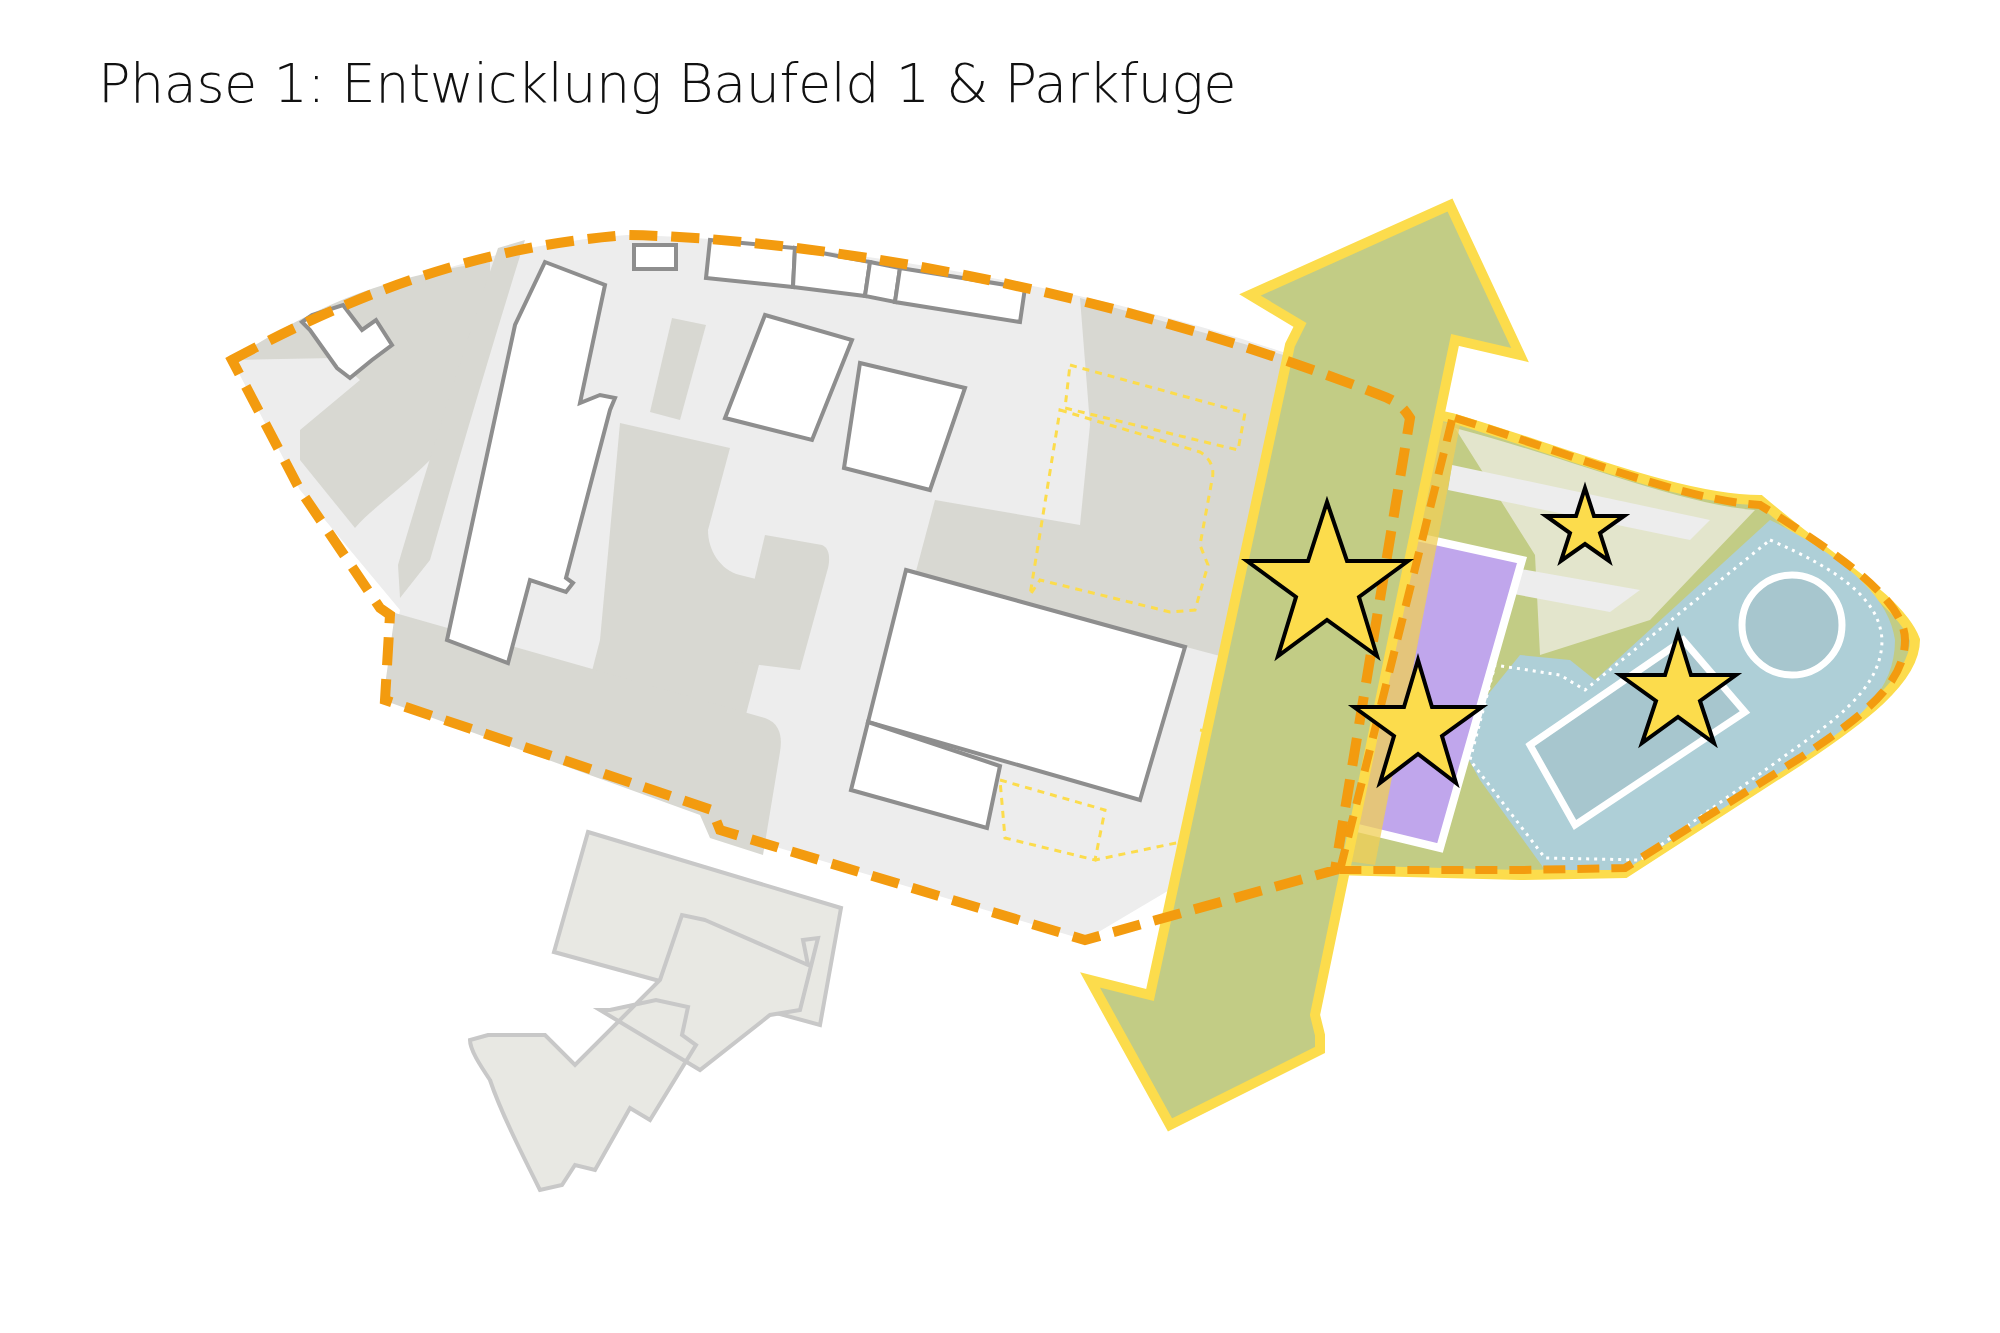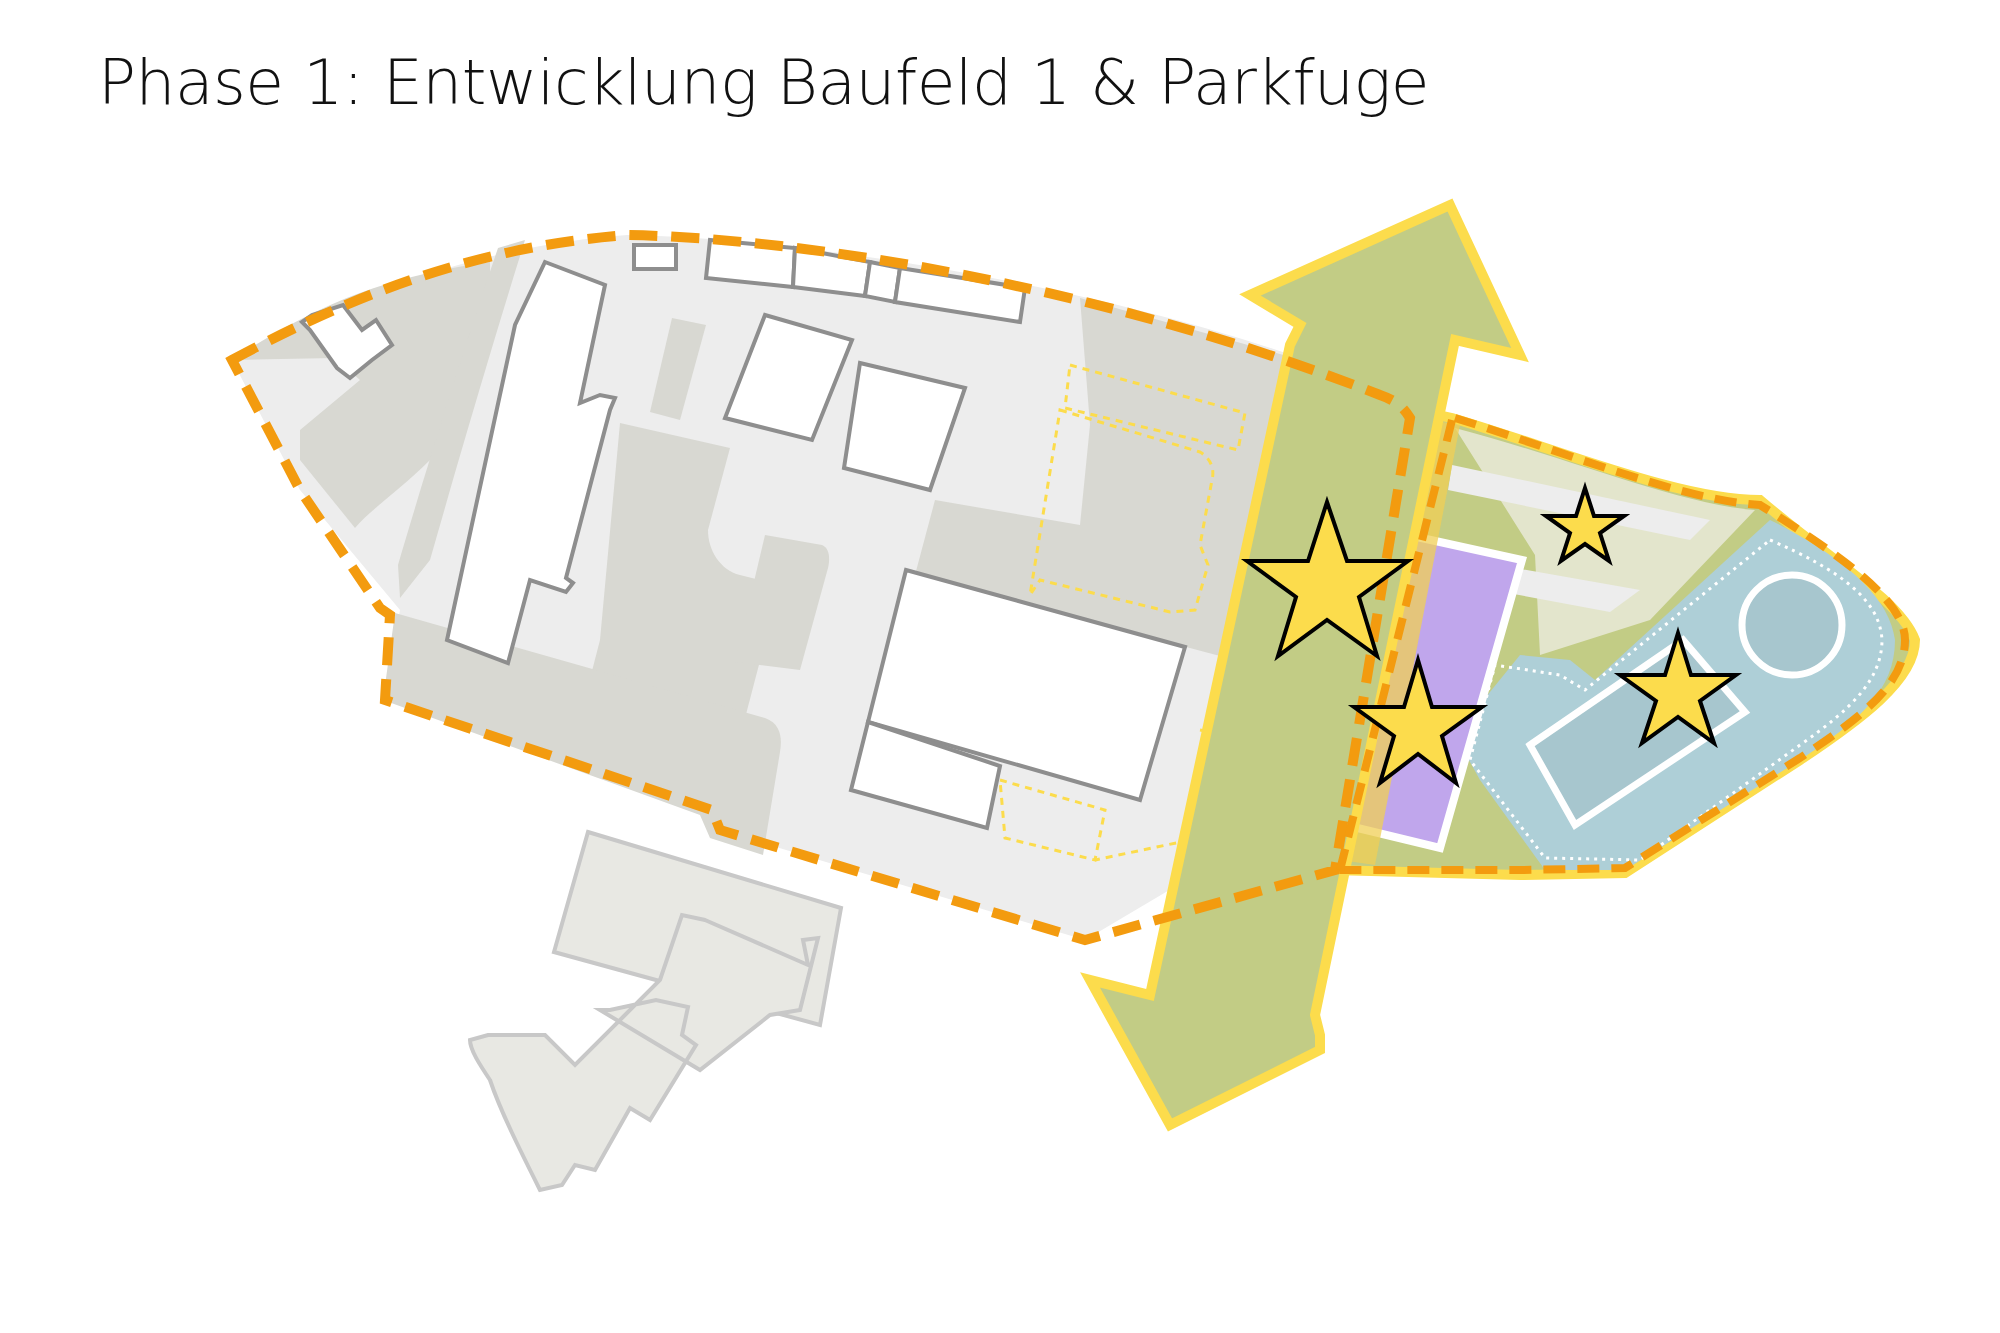--- a/index.html
+++ b/index.html
@@ -1,20 +1,20 @@
 <!DOCTYPE html>
 <html><head>
 <meta charset="utf-8">
 <style>
   html, body { margin: 0; padding: 0; background: #ffffff; }
   body { width: 2000px; height: 1333px; position: relative; overflow: hidden; font-family: "DejaVu Sans", sans-serif; }
   .title {
-    position: absolute; left: 98px; top: 46px;
+    position: absolute; left: 98px; top: 52px;
     font-family: "DejaVu Sans", sans-serif; font-weight: 300;
-    font-size: 63px; color: #111111; letter-spacing: -0.5px; white-space: nowrap;
+    font-size: 54px; color: #111111; letter-spacing: -0.5px; white-space: nowrap;
   }
   svg.map { position: absolute; left: 0; top: 0; width: 2000px; height: 1333px; }
 </style>
 </head>
 <body>
 
 <div class="title">Phase 1: Entwicklung Baufeld 1 &amp; Parkfuge</div>
 
 <svg class="map" viewBox="0 0 2000 1333" xmlns="http://www.w3.org/2000/svg">
 

